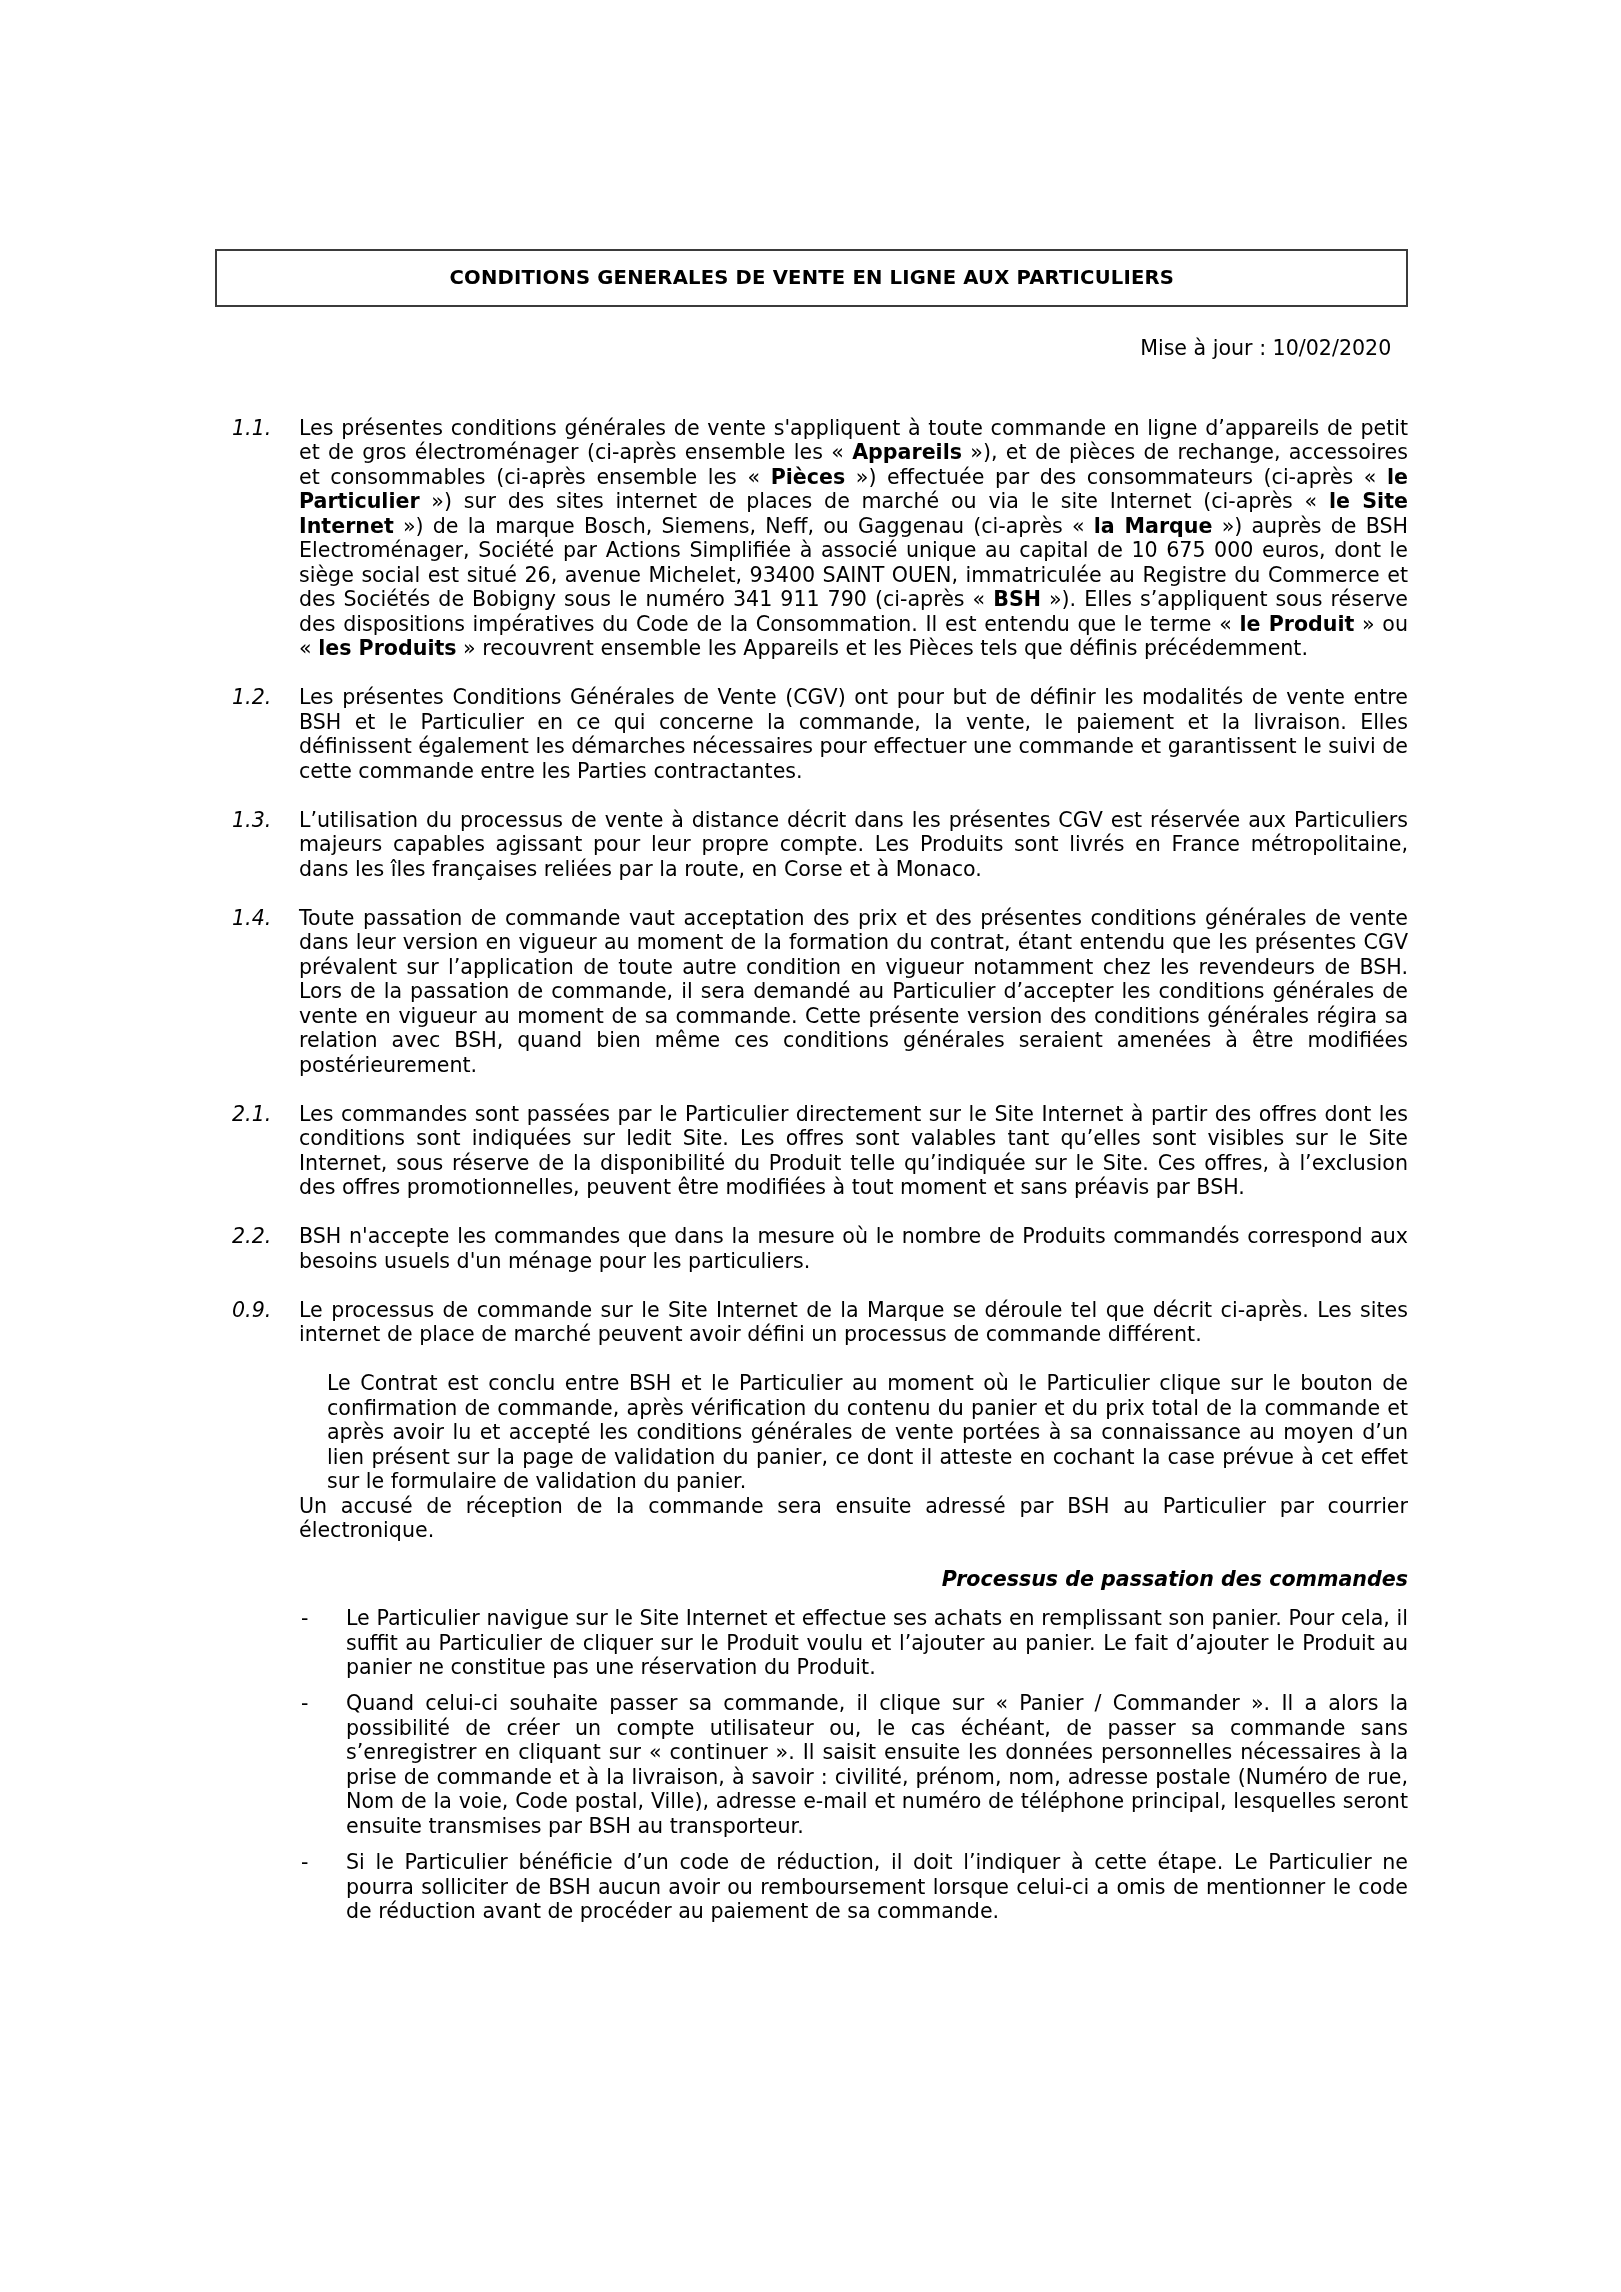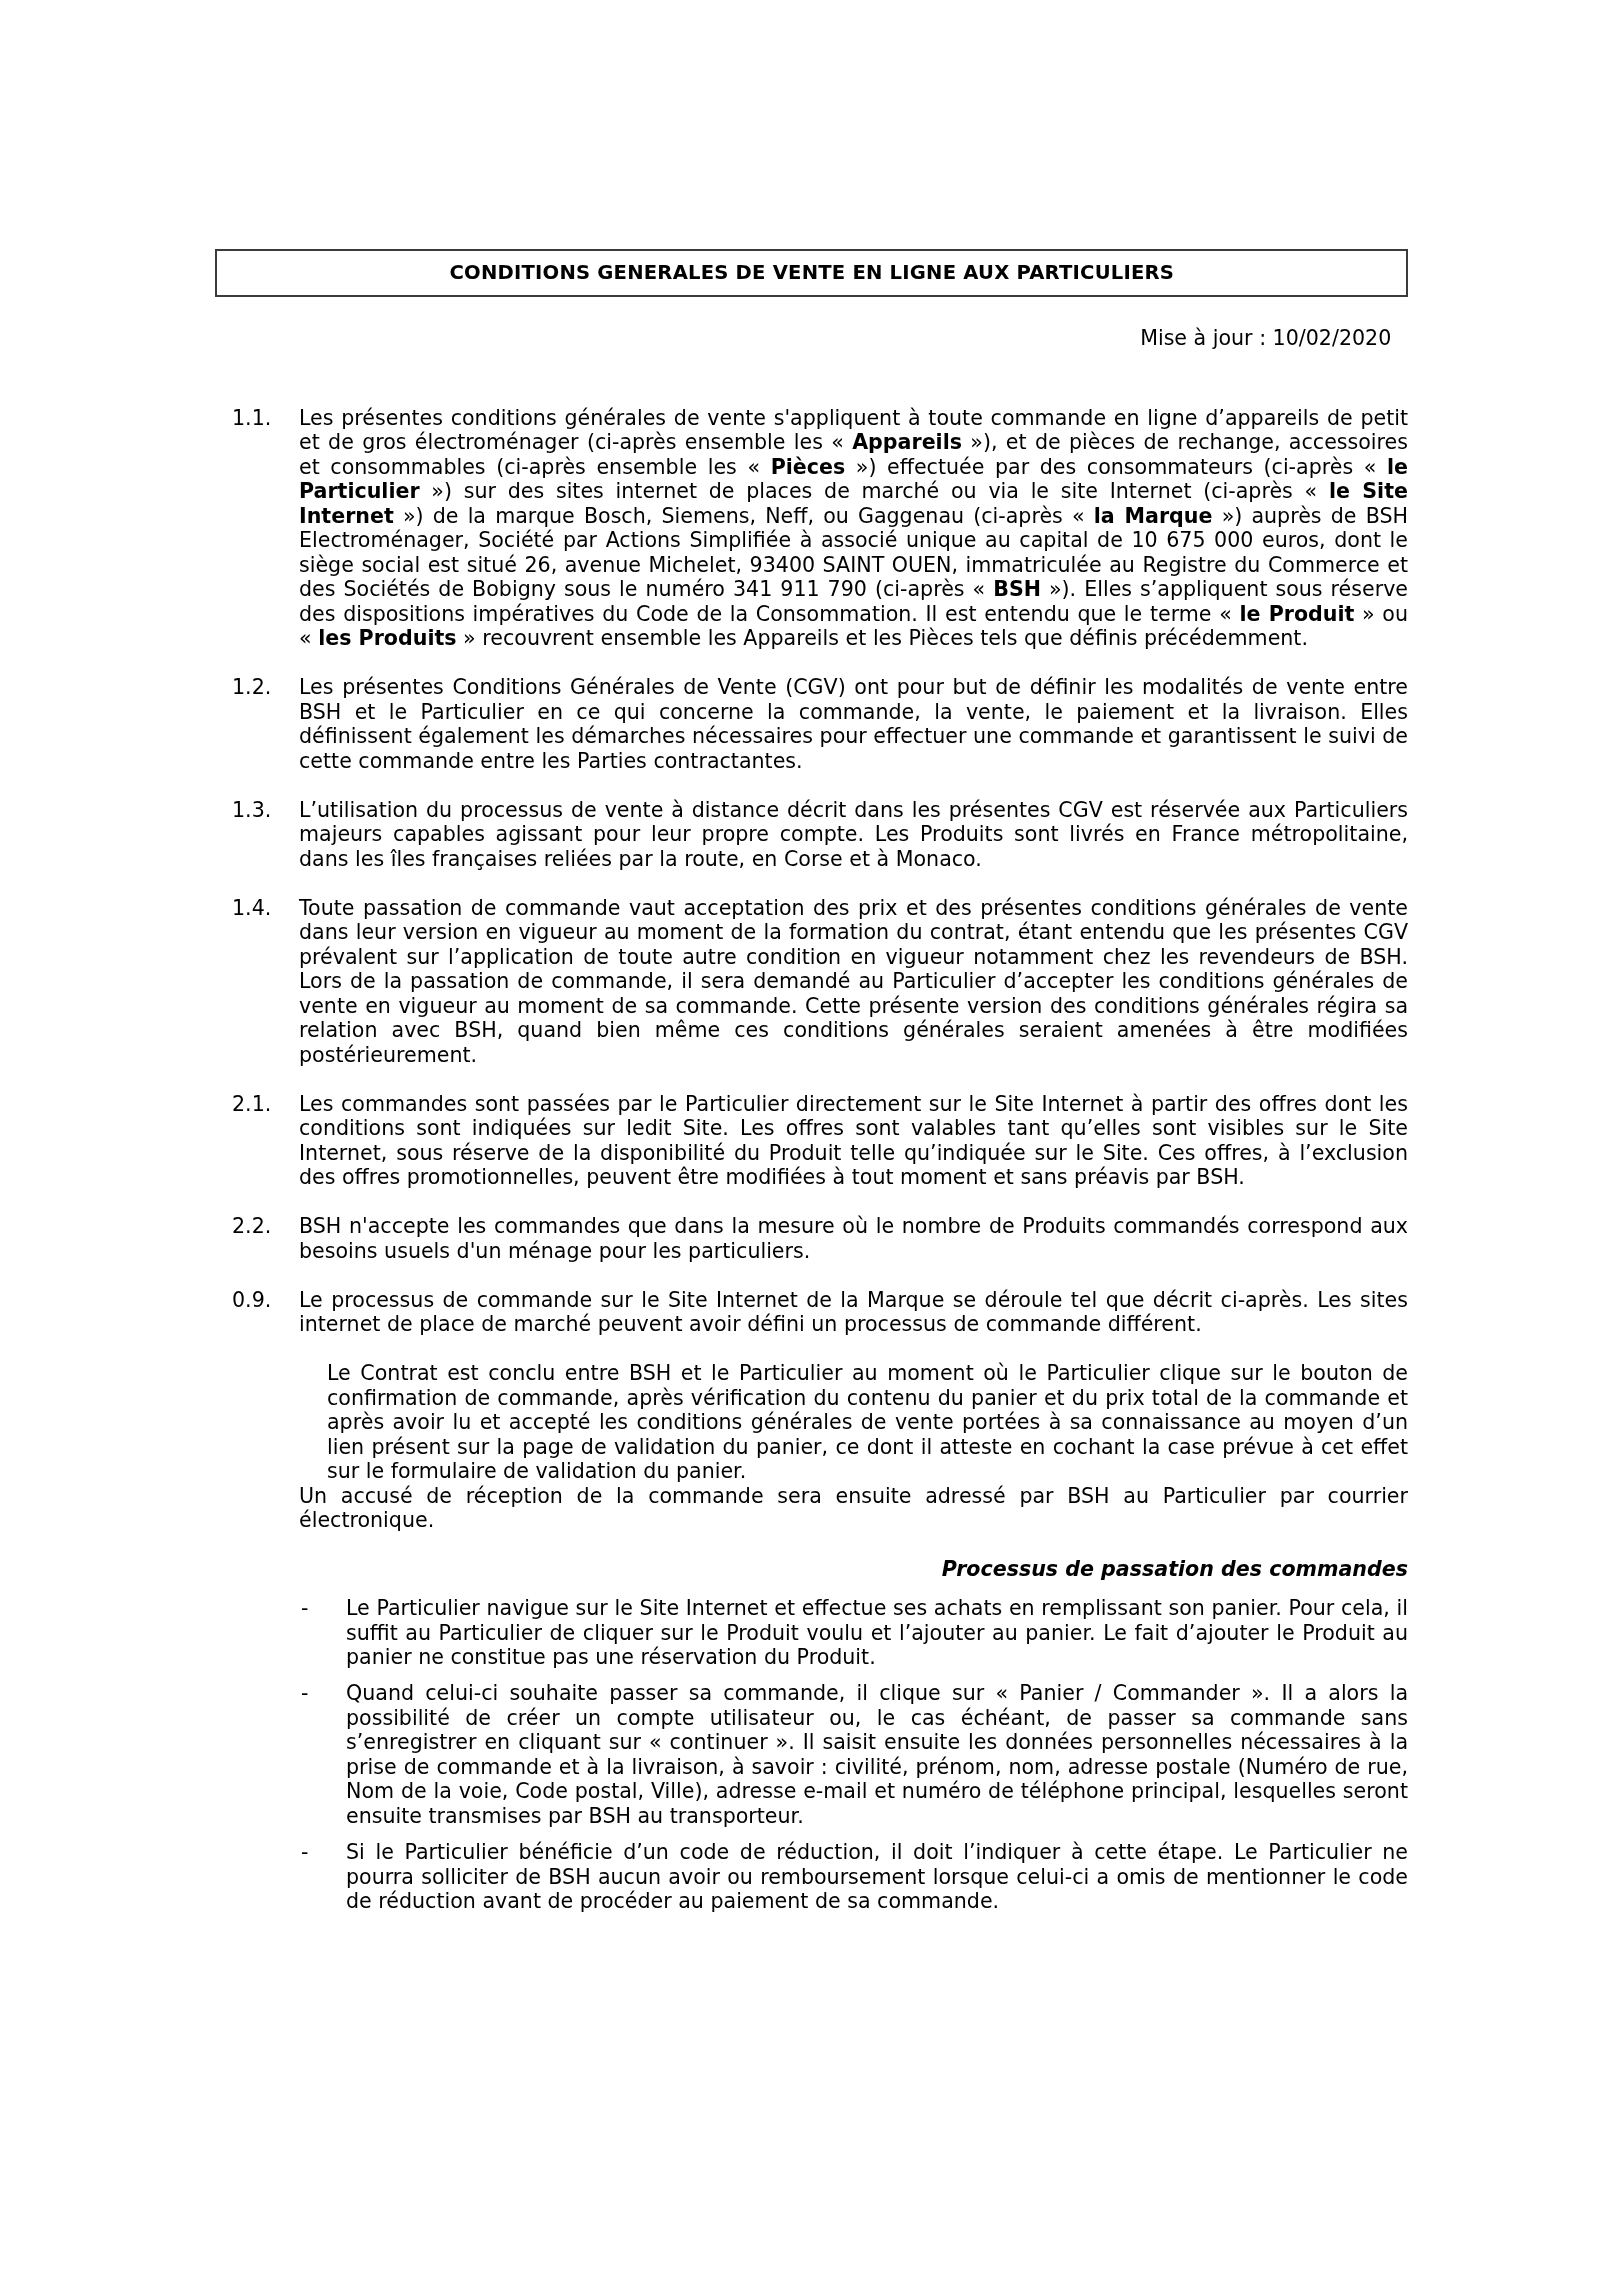--- a/index.html
+++ b/index.html
@@ -10,21 +10,21 @@
     overflow:hidden;
   }
   .content{
     padding-top:249px;
     margin-left:232px;
     width:1176px;
   }
   .titlebox{
     box-sizing:border-box;
     margin-left:-16.7px;
-    width:1193px;height:48px;
+    width:1193px;height:58px;
     border:2px solid #3b3b3b;
     display:flex;align-items:center;justify-content:center;
     font-weight:bold;font-size:19.6px;
     margin-bottom:29px;
     letter-spacing:0.2px;
   }
   .date-line{
     text-align:right;
     padding-right:16.7px;
     margin-bottom:55px;
@@ -33,20 +33,21 @@
     font-weight:bold;
     margin:0 0 32px 0;
   }
   .para{
     display:flex;
     margin:0 0 24.5px 0;
   }
   .para.nogap{margin-bottom:0;gap:28px;}
   .num{
     flex:0 0 55px;
+    font-style:italic;
   }
   .pbody{
     flex:1;
     text-align:justify;
     margin-left:12px;
   }
   .sub-heading{
     margin-left:30px;
     font-weight:bold;font-style:italic;
     margin-bottom:14.7px;

